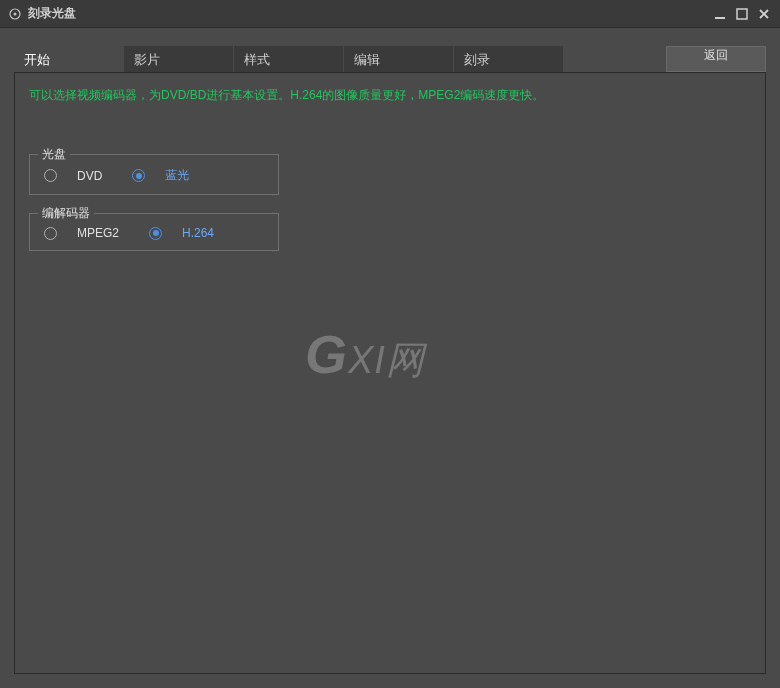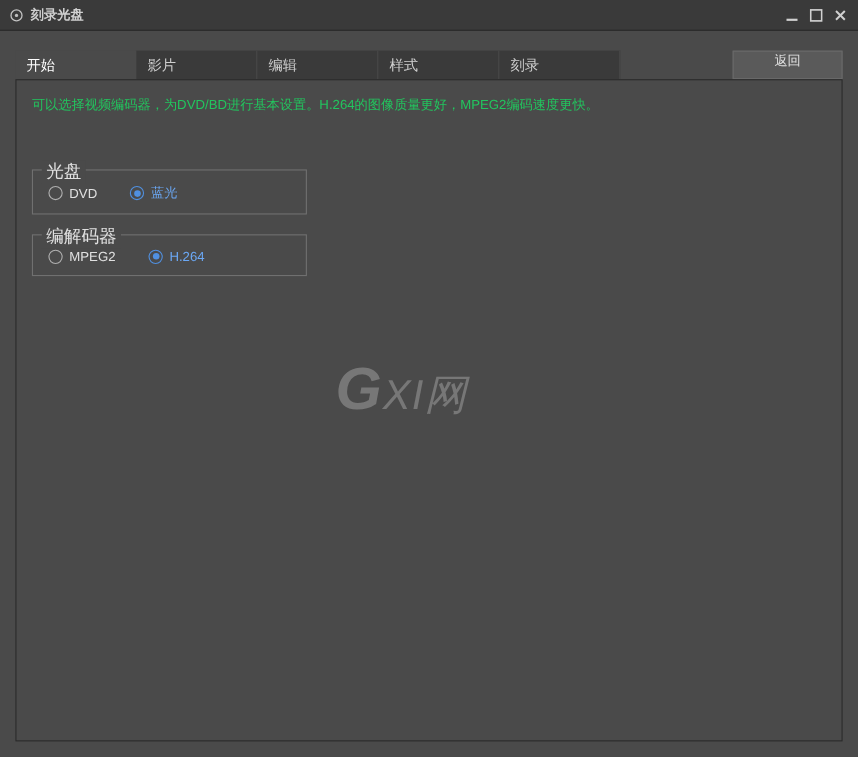--- a/index.html
+++ b/index.html
@@ -121,32 +121,32 @@
       margin-bottom: 18px;
       padding: 12px 14px 10px 14px;
       position: relative;
     }
     .legend {
       position: absolute;
       top: -9px;
       left: 8px;
       background: #4a4a4a;
       padding: 0 4px;
-      font-size: 16px;
+      font-size: 12px;
       color: #e0e0e0;
     }
     .radio-row {
       display: flex;
       gap: 30px;
       align-items: center;
     }
     .radio-item {
       display: flex;
       align-items: center;
-      gap: 6px;
+      gap: 20px;
       cursor: pointer;
       font-size: 12px;
       color: #e0e0e0;
     }
     .radio-circle {
       width: 13px;
       height: 13px;
       border: 1.5px solid #b0b0b0;
       border-radius: 50%;
       display: flex;
@@ -226,24 +226,24 @@
   <div class="content-area">
     <div class="top-row">
       <div class="tabs">
         <div class="tab active">
             <span>开始</span>
           </div>
         <div class="tab">
             <span>影片</span>
           </div>
         <div class="tab">
+            <span>样式</span>
+          </div>
+        <div class="tab">
             <span>编辑</span>
-          </div>
-        <div class="tab">
-            <span>样式</span>
           </div>
         <div class="tab">
             <span>刻录</span>
           </div>
         <div class="tab-spacer"></div>
       </div>
       <div class="back-button">
           <span>返回</span>
         </div>
     </div>

